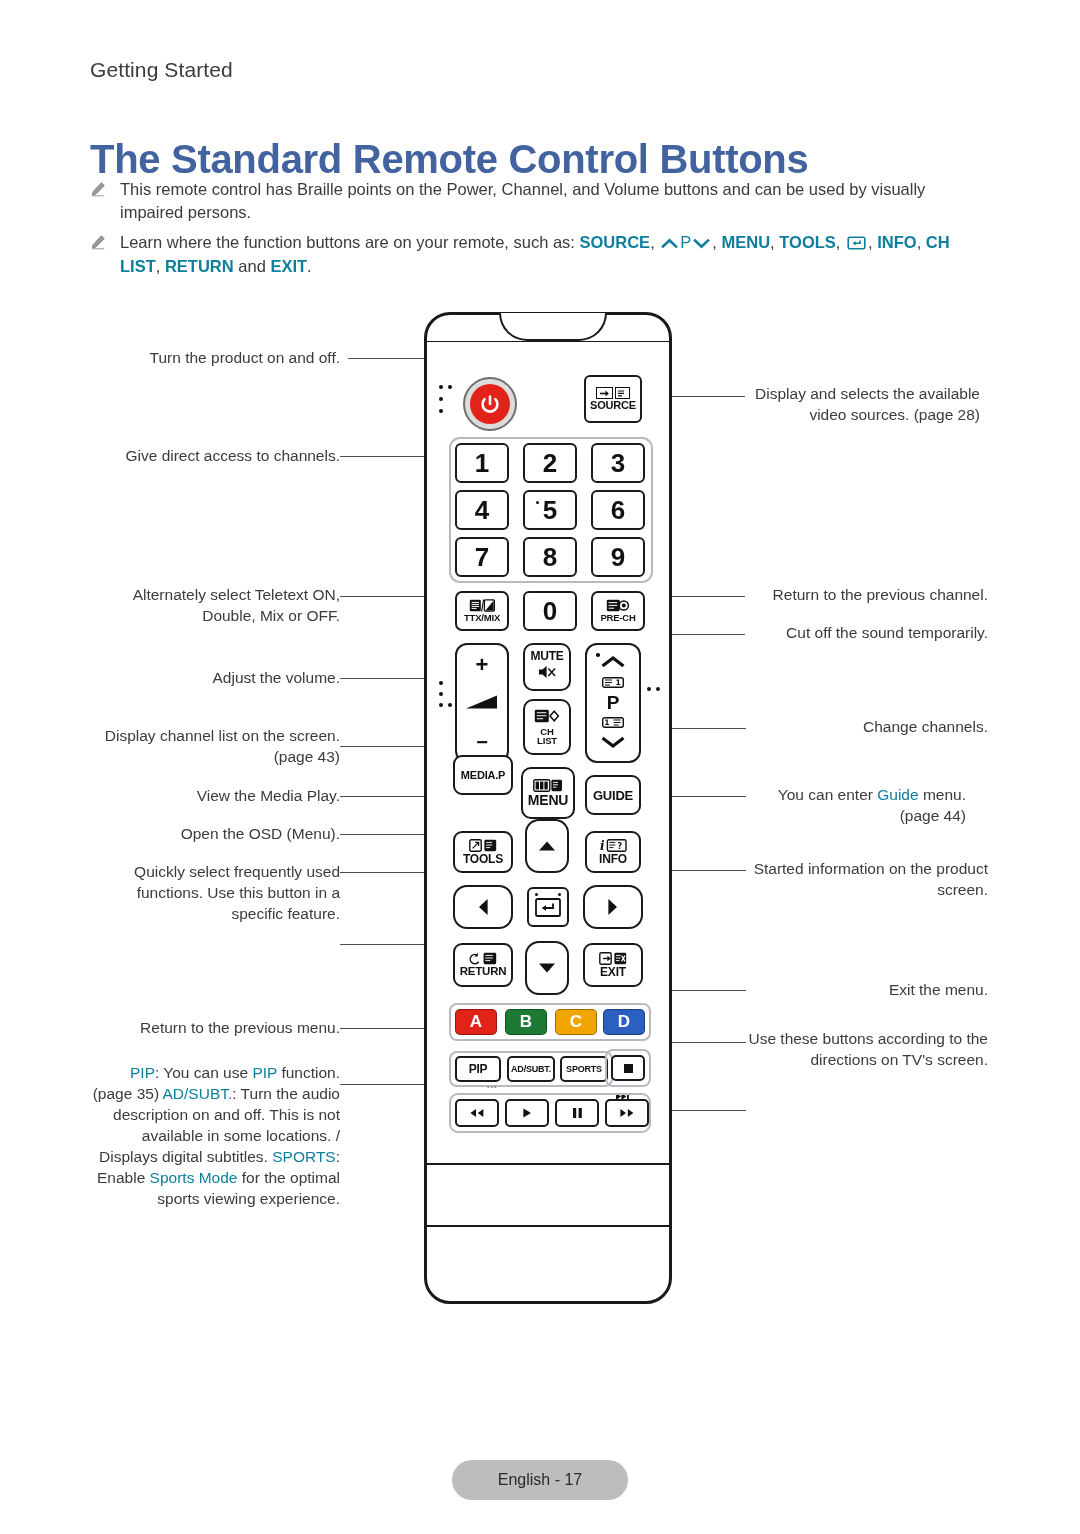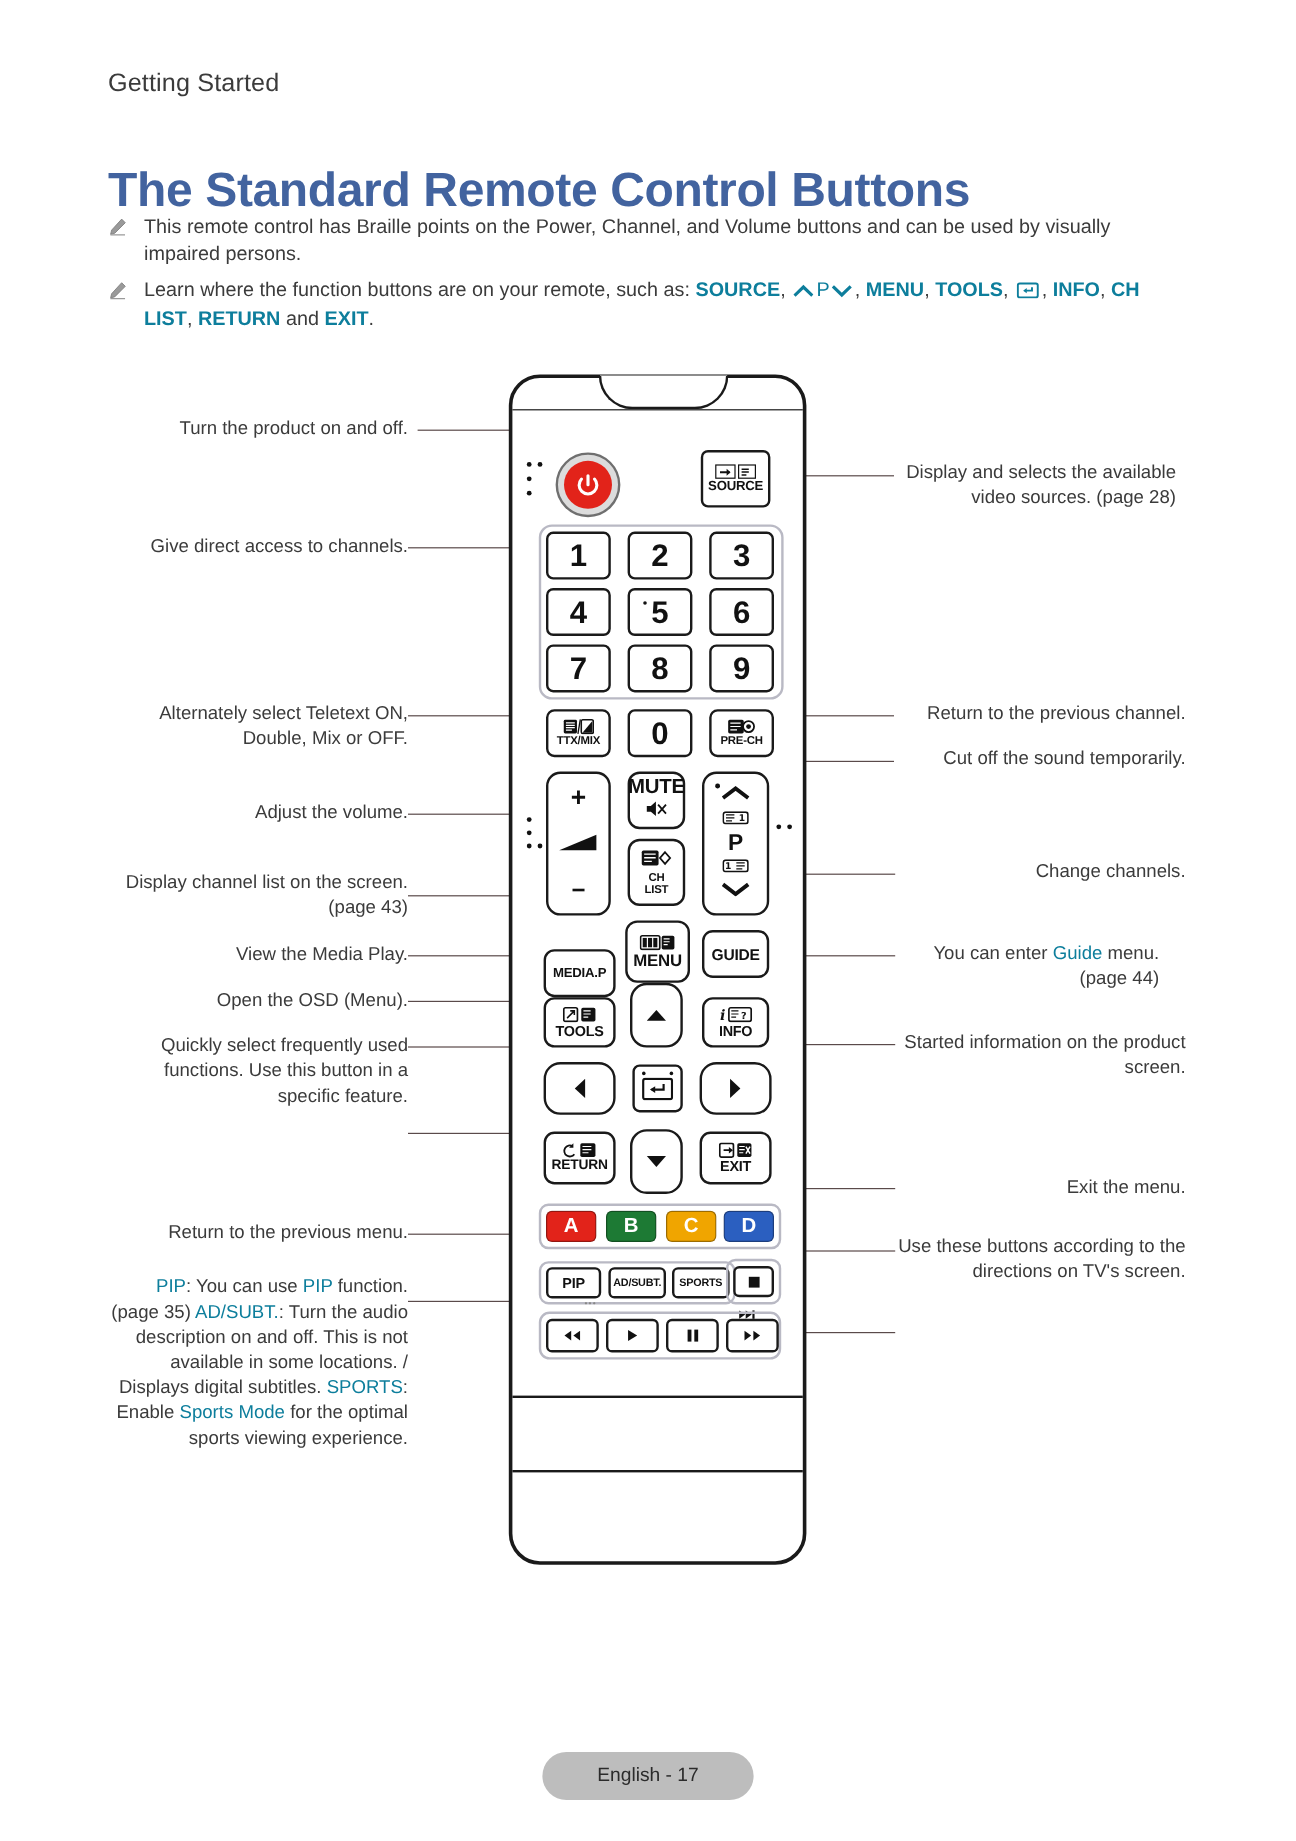--- a/index.html
+++ b/index.html
@@ -268,21 +268,21 @@
       <span style="font-size:20px;line-height:1;">−</span>
     </div>
     <div class="braille" style="left:10px;top:366px;width:20px;height:32px;">
       <span class="bdot" style="left:2px;top:0;"></span>
       <span class="bdot" style="left:2px;top:11px;"></span>
       <span class="bdot" style="left:2px;top:22px;"></span>
         <span class="bdot" style="left:11px;top:22px;"></span>
     </div>
 
     <div class="btn" style="left:96px;top:328px;width:48px;height:48px;border-radius:10px;">
-      <span class="lbl" style="font-size:17px;margin-bottom:2px;">MUTE</span>
+      <span class="lbl" style="font-size:12px;margin-bottom:2px;">MUTE</span>
       <span>
         <svg width="20" height="16" viewBox="0 0 20 16">
           <path d="M2 5.6h3.4L9.6 2v12L5.4 10.4H2Z" fill="#111"></path>
           <path d="M11.4 4.6 18 12M18 4.6 11.4 12" stroke="#111" stroke-width="1.5"></path>
         </svg>
       </span>
     </div>
     <div class="btn" style="left:96px;top:384px;width:48px;height:56px;border-radius:10px;">
       <span>
         <svg width="26" height="14" viewBox="0 0 26 14">
@@ -321,21 +321,21 @@
         <svg width="26" height="12" viewBox="0 0 26 12">
             <path d="M2.5 2 13 10 23.5 2" stroke="#111" stroke-width="3.2" fill="none"></path>
           </svg>
       </span>
     </div>
     <div class="braille" style="left:220px;top:372px;width:18px;height:8px;">
       <span class="bdot" style="left:0;top:0;"></span>
         <span class="bdot" style="left:9px;top:0;"></span>
     </div>
 
-    <div class="btn" style="left:26px;top:476px;width:60px;height:40px;border-radius:9px;text-align:right;">
+    <div class="btn" style="left:26px;top:440px;width:60px;height:40px;border-radius:9px;text-align:right;">
       <span class="lbl" style="font-size:11px;">MEDIA.P</span>
     </div>
     <div class="btn" style="left:94px;top:452px;width:54px;height:52px;border-radius:10px;">
       <span class="icoRow">
         <svg width="30" height="13" viewBox="0 0 30 13">
           <rect x=".8" y=".8" width="16" height="11.4" rx="1.4" fill="none" stroke="#111" stroke-width="1.4"></rect>
           <rect x="2.6" y="2.6" width="3.4" height="7.8" fill="#111"></rect>
           <rect x="7" y="2.6" width="3.4" height="7.8" fill="#111"></rect>
           <rect x="11.4" y="2.6" width="3.4" height="7.8" fill="#111"></rect>
           <rect x="18.4" y=".8" width="10.6" height="11.4" rx="1.4" fill="#111"></rect>

